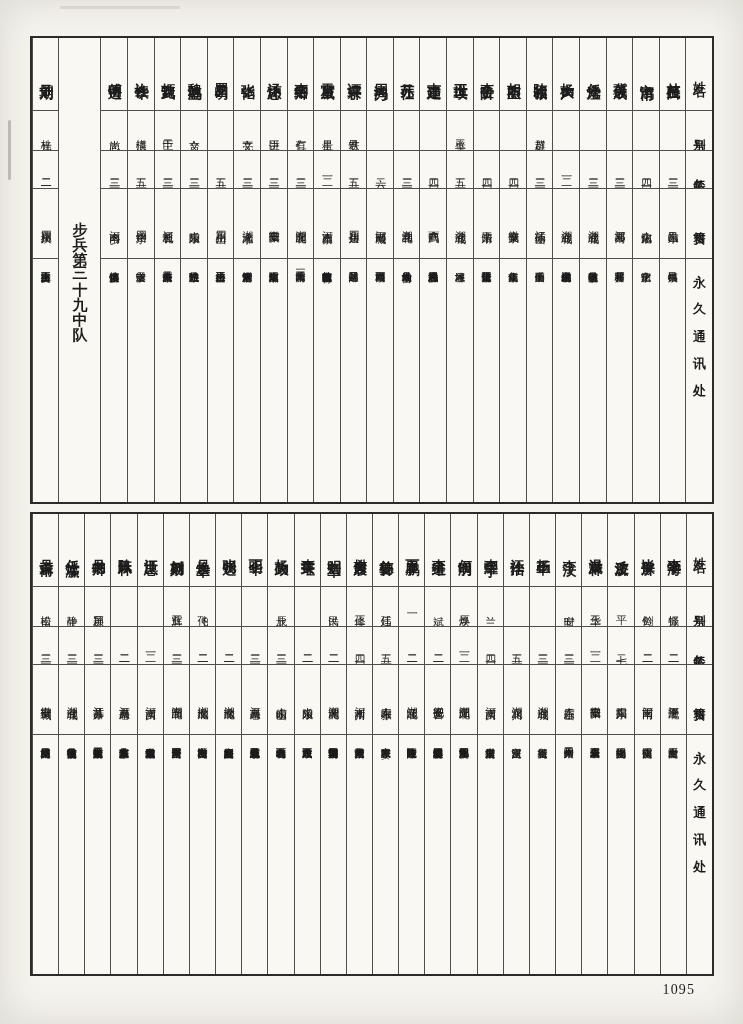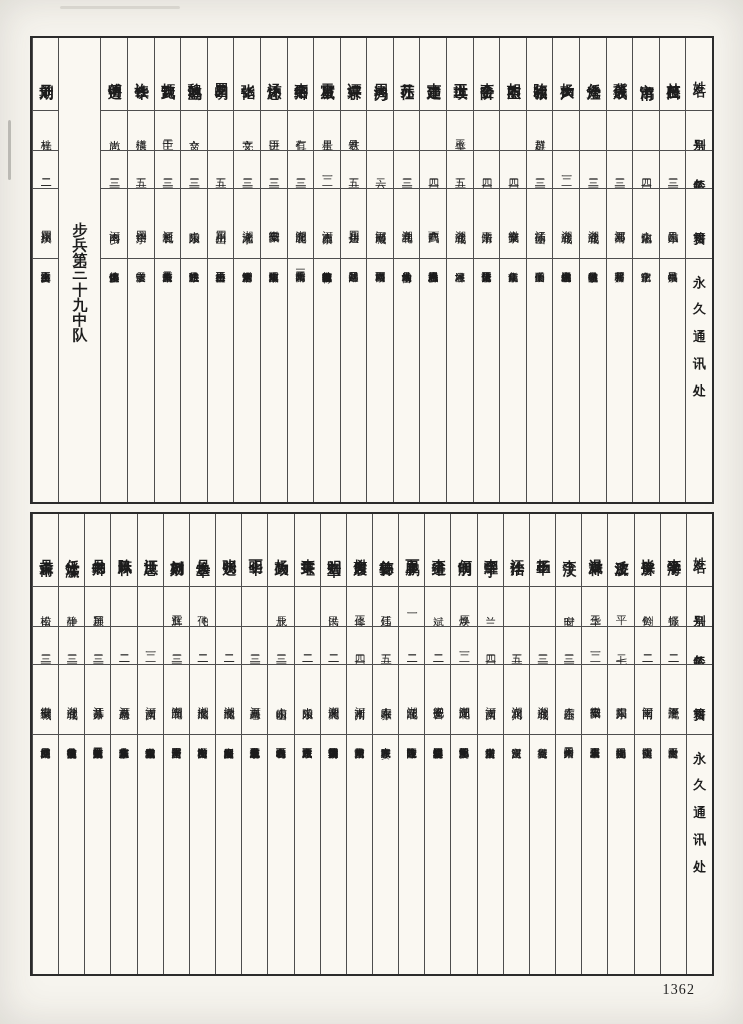--- a/index.html
+++ b/index.html
@@ -970,17 +970,17 @@
     </div>
     <div class="cell c-native">
       <span class="vtext t-native">安徽桐城</span>
     </div>
     <div class="cell c-addr">
       <span class="vtext t-addr">桐城庐江罗昌河邮交</span>
     </div>
   </div>
 </div>
 
-  <div class="page-number">1362</div>
+  <div class="page-number">1095</div>
 
   <div class="smudge" style="left:8px;top:120px;width:3px;height:60px;"></div>
   <div class="smudge" style="left:60px;top:6px;width:120px;height:3px;opacity:.4;"></div>
 </div>
 
 </body></html>

